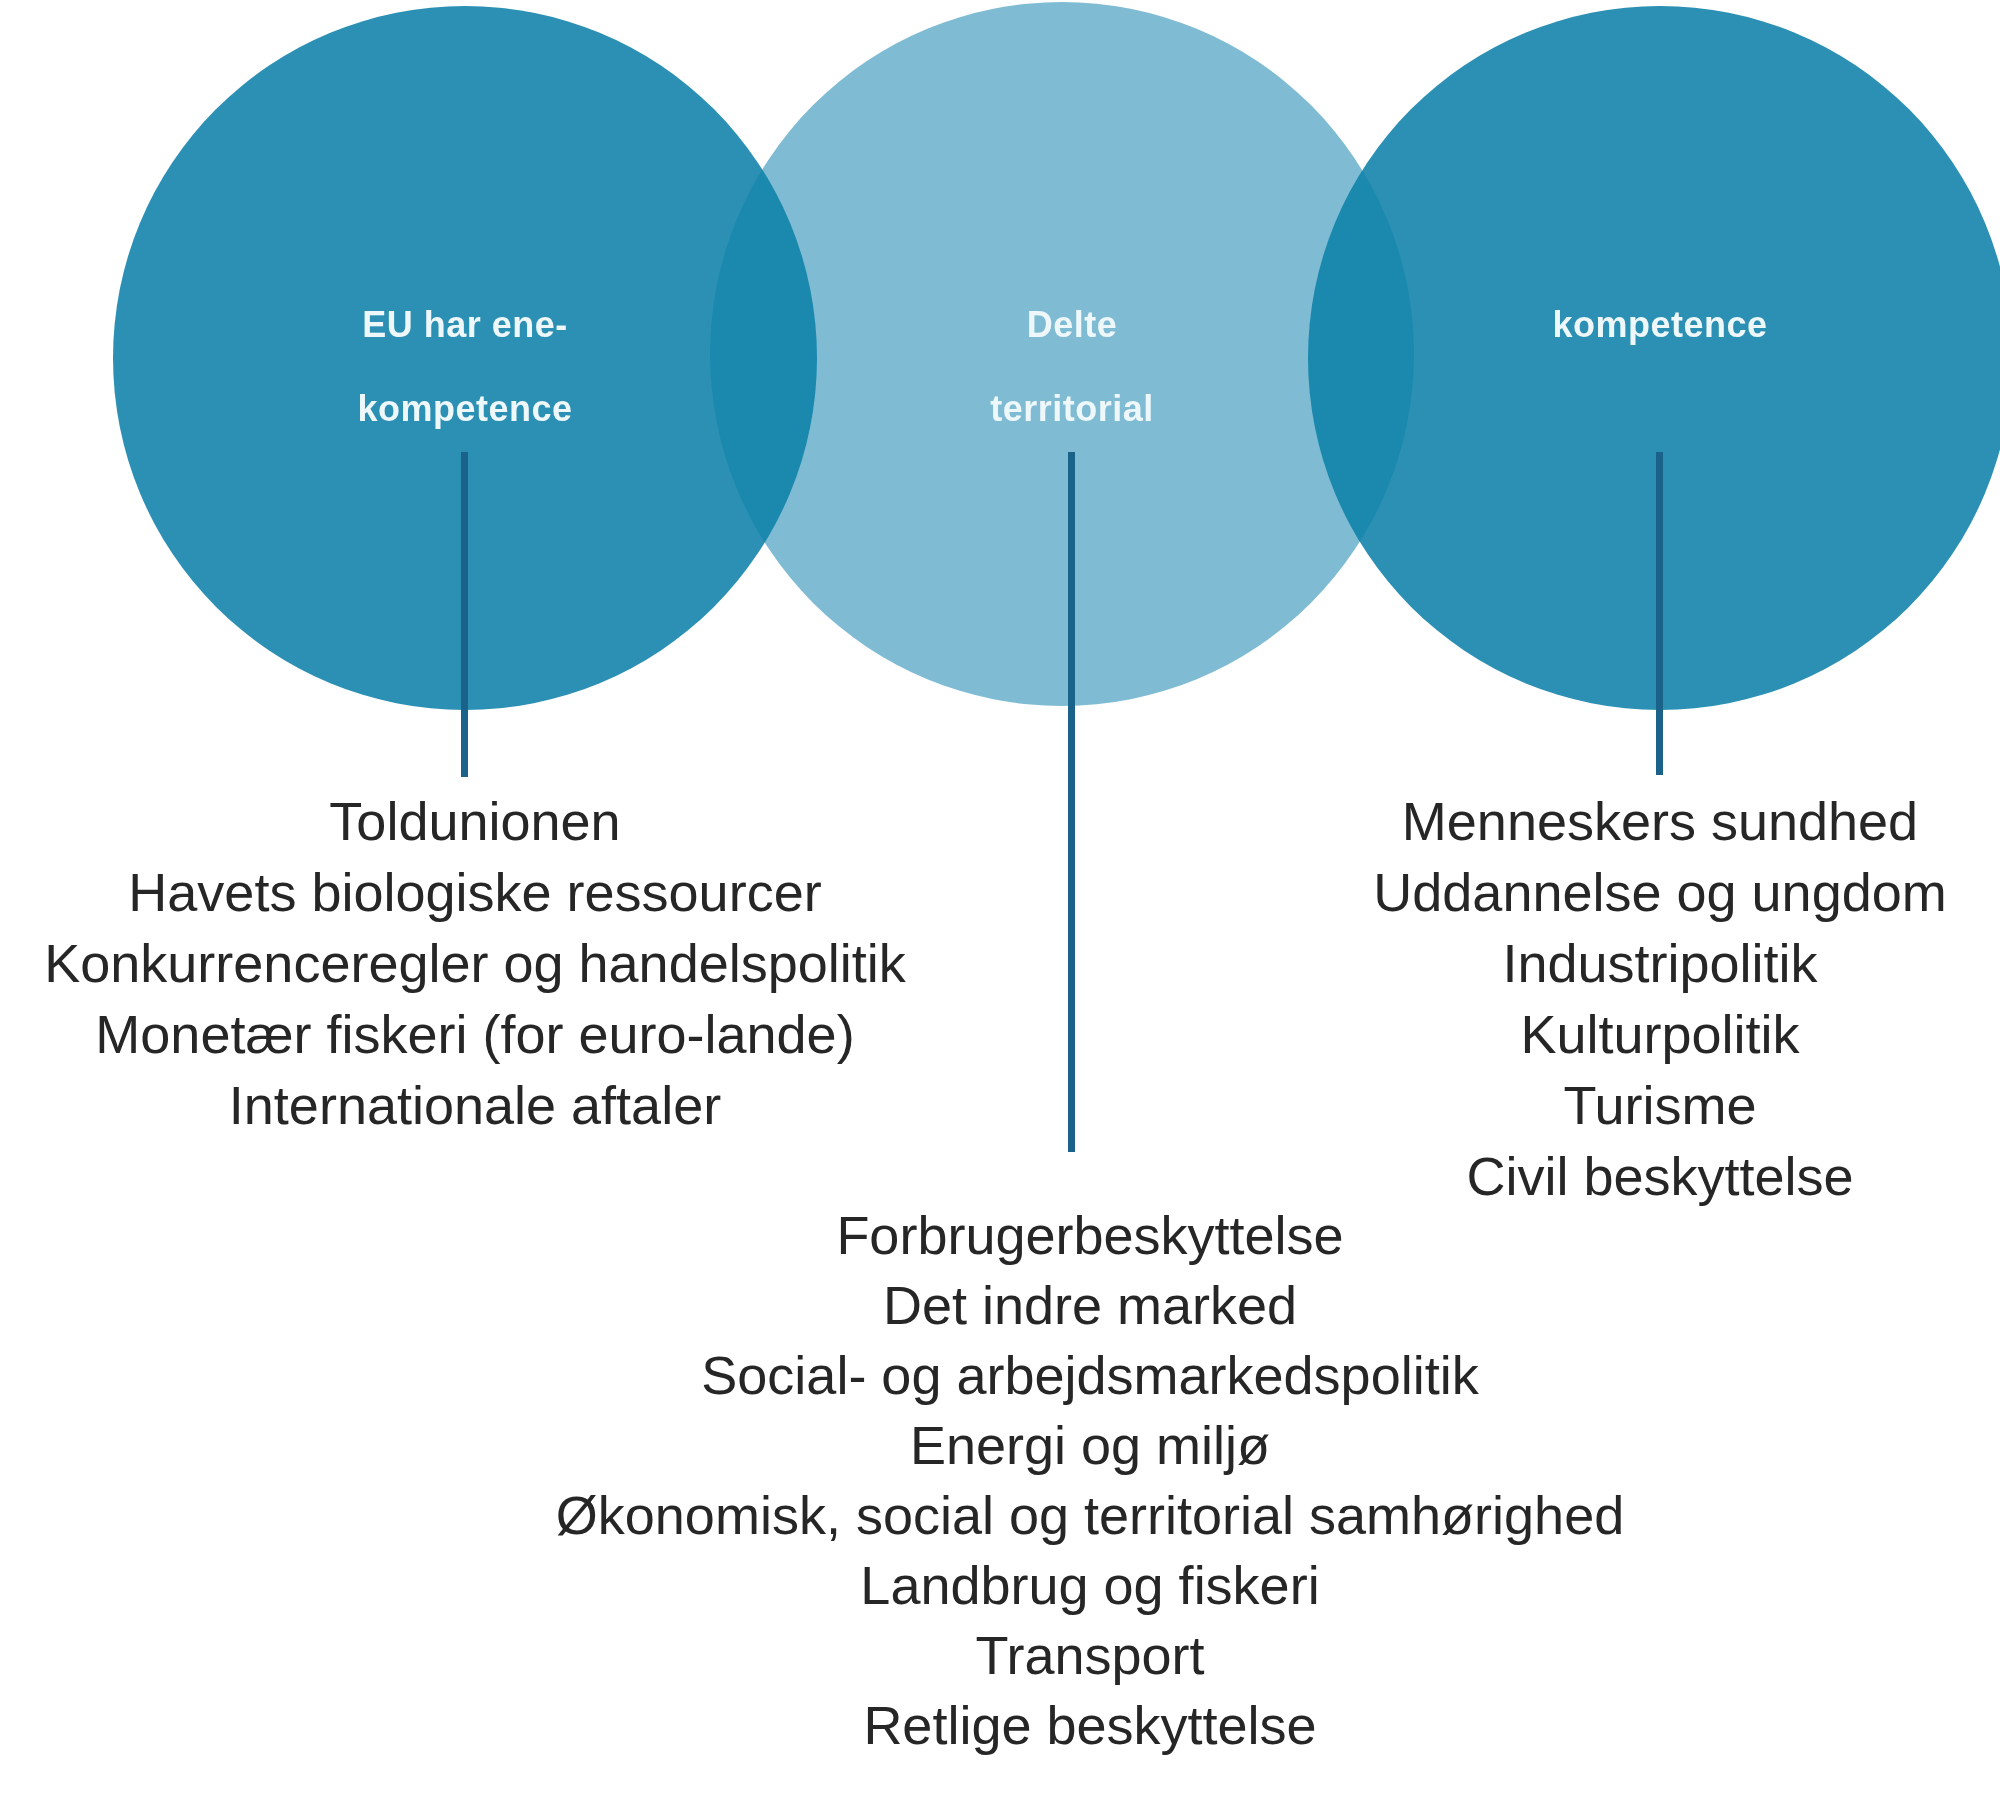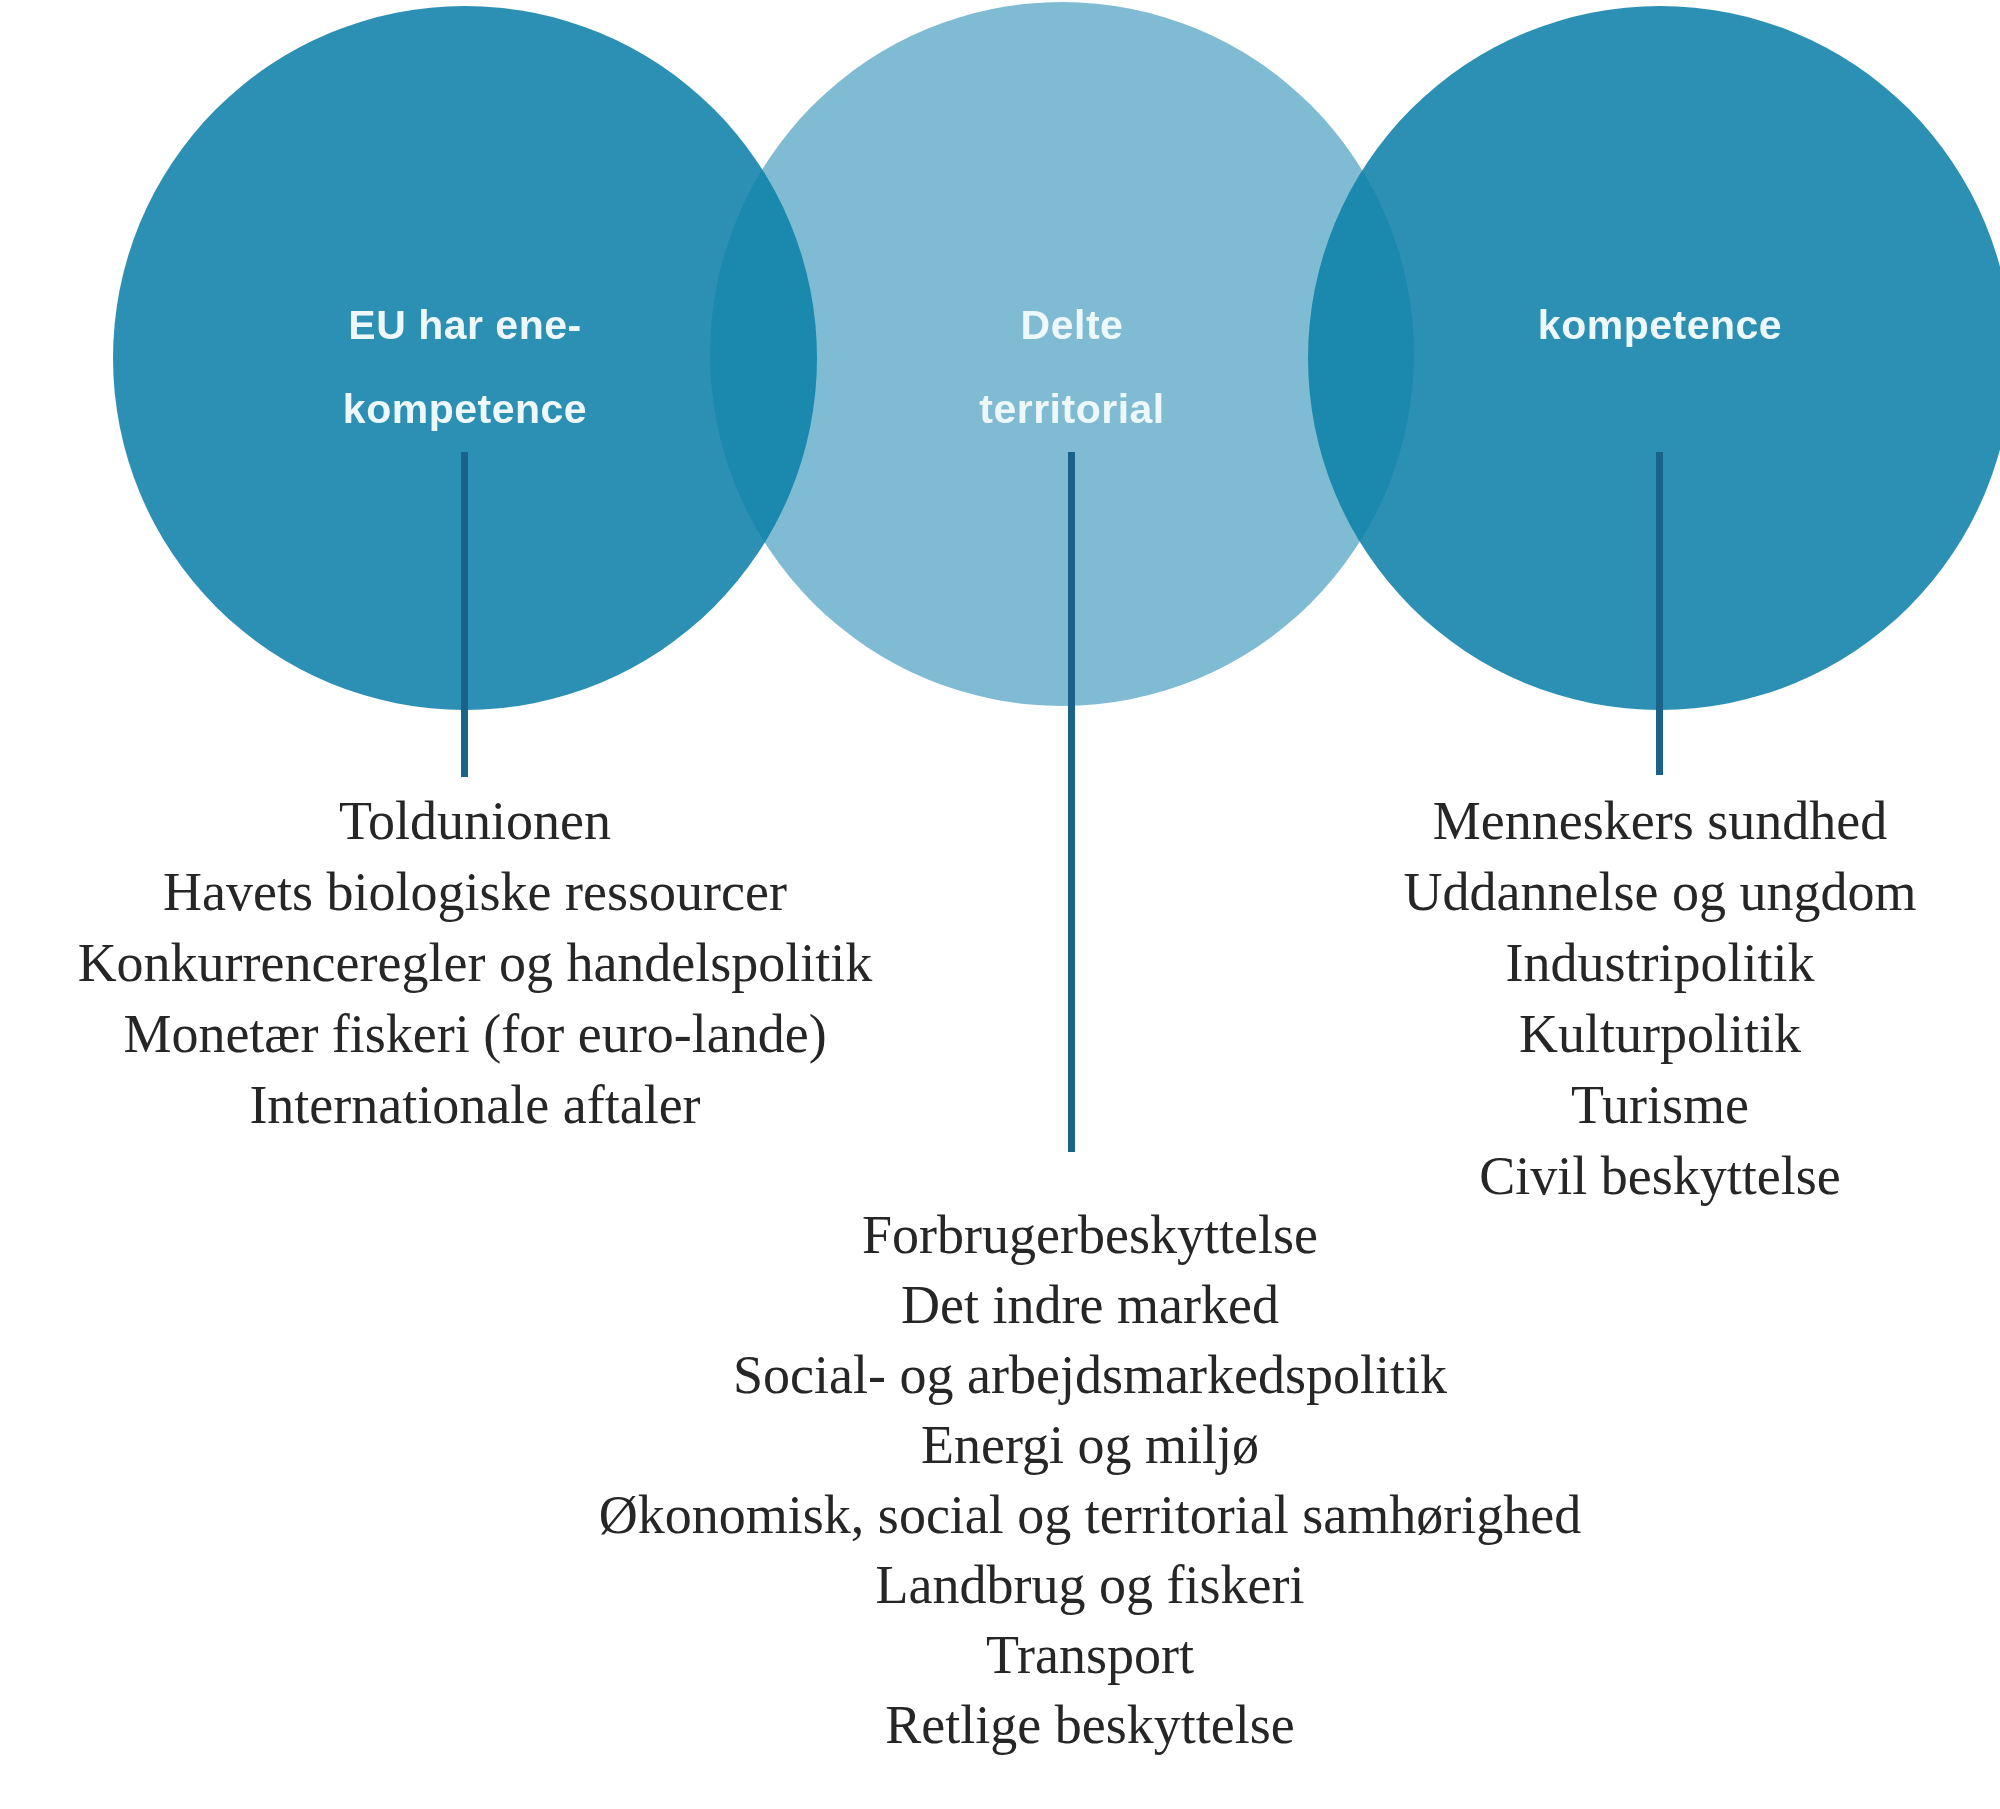--- a/index.html
+++ b/index.html
@@ -42,38 +42,37 @@
   #line-exclusive { left: 461px;  top: 452px; height: 325px; }
   #line-shared    { left: 1068px; top: 452px; height: 700px; }
   #line-national  { left: 1656px; top: 452px; height: 323px; }
 
   .heading {
     position: absolute;
     top: 283px;
     width: 600px;
     z-index: 5;
     color: var(--heading-text, #eef7fa);
-    font-size: 41px;
+    font-size: 36px;
     font-weight: bold;
     line-height: 84px;
     text-align: center;
     letter-spacing: 0.5px;
   }
   #h-exclusive { left: 165px; }
   #h-shared    { left: 772px; }
   #h-national  { left: 1360px; }
 
   .list {
     position: absolute;
     z-index: 5;
     color: var(--list-text, #262626);
     font-size: 54px;
     line-height: 71px;
     text-align: center;
-    font-family: Liberation Serif, serif;
   }
   #list-exclusive { left: 0px;    top: 786px;  width: 950px; }
   #list-national  { left: 1260px; top: 786px;  width: 800px; }
   #list-shared    { left: 240px;  top: 1200px; width: 1700px; line-height: 70px; }
 </style>
 </head>
 <body>
 
 <div class="canvas">
 

